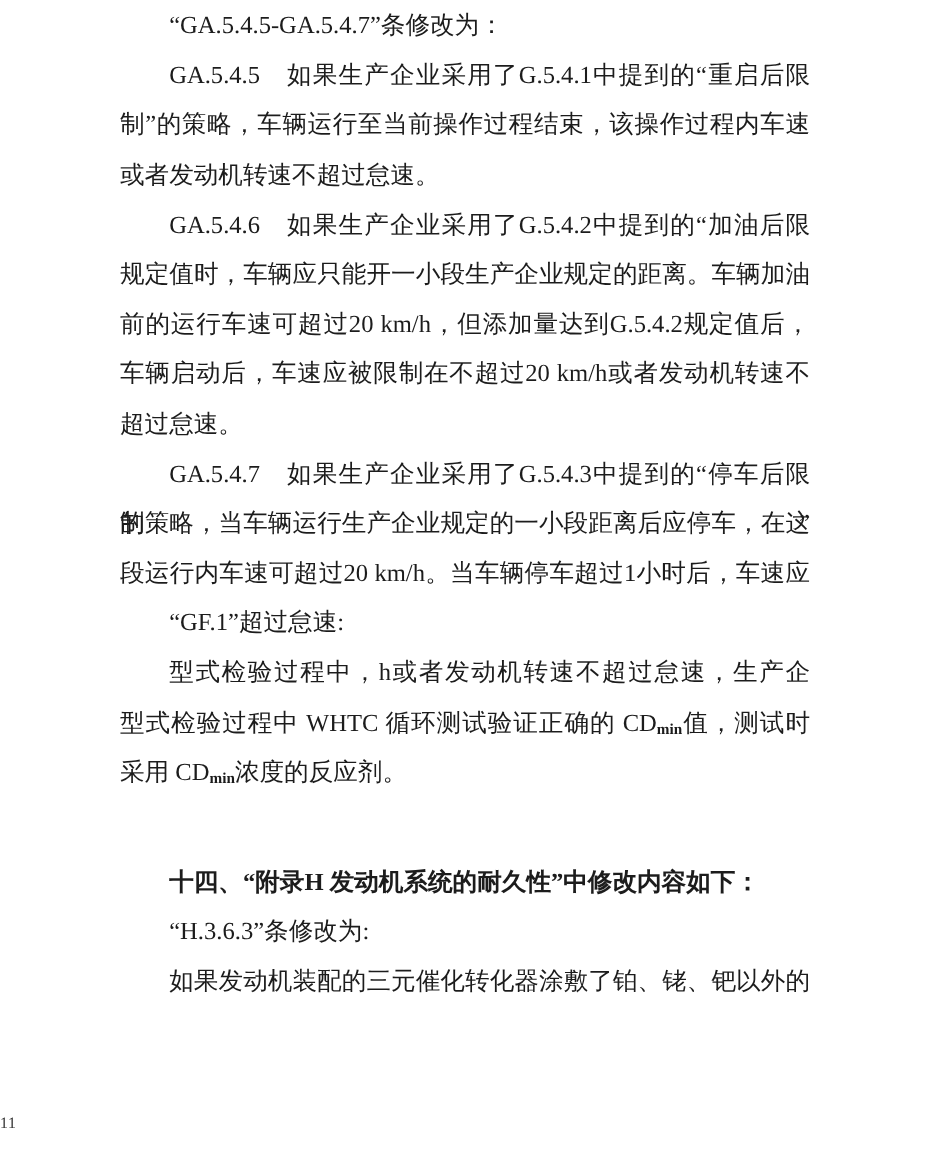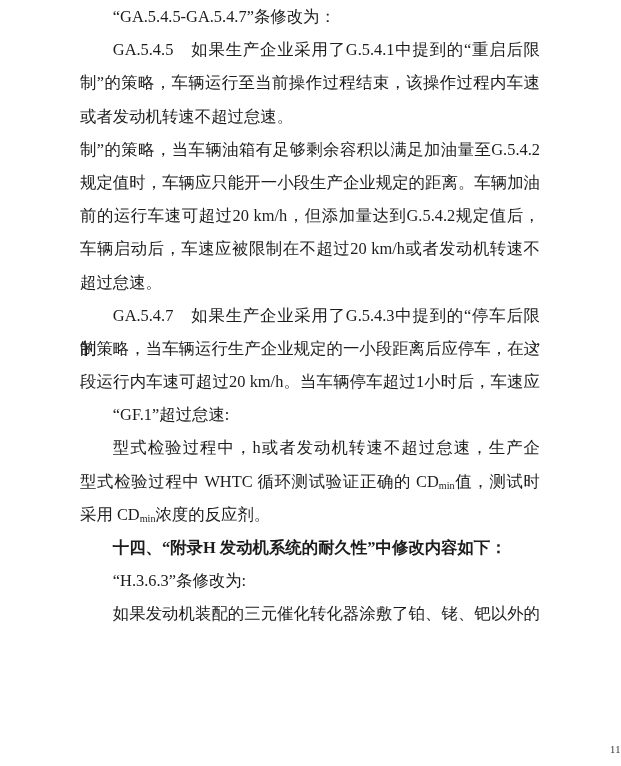--- a/index.html
+++ b/index.html
@@ -37,46 +37,48 @@
   }
   .line.just {
     text-align: justify;
     text-align-last: justify;
   }
   .line.indent {
     text-indent: 2em;
   }
   .line.bold {
     font-weight: bold;
+    margin-top: 40px;
   }
   .sub {
     font-size: 0.62em;
     vertical-align: -0.22em;
+    font-weight: bold;
   }
   .page-number {
     position: absolute;
     left: 0;
     right: 0;
     top: 744px;
-    text-align: right;
+    text-align: left;
     font-size: 10.5px;
     color: #333333;
     letter-spacing: 0.5px;
   }
 </style>
 </head>
 <body>
 
 <div class="page">
   <div class="textblock">
       <div class="line indent"><span>“GA.5.4.5-GA.5.4.7”条修改为：</span></div>
       <div class="line indent just"><span>GA.5.4.5　如果生产企业采用了G.5.4.1中提到的“重启后限</span></div>
       <div class="line just"><span>制”的策略，车辆运行至当前操作过程结束，该操作过程内车速</span></div>
       <div class="line"><span>或者发动机转速不超过怠速。</span></div>
-      <div class="line just"><span>制”的策略，当车辆油箱有足够剩余容积以满足加油量至G.5.4.2</span></div>
+      <div class="line indent just"><span>GA.5.4.6　如果生产企业采用了G.5.4.2中提到的“加油后限</span></div>
       <div class="line just"><span>规定值时，车辆应只能开一小段生产企业规定的距离。车辆加油</span></div>
       <div class="line just"><span>前的运行车速可超过20 km/h，但添加量达到G.5.4.2规定值后，</span></div>
       <div class="line just"><span>车辆启动后，车速应被限制在不超过20 km/h或者发动机转速不</span></div>
       <div class="line"><span>超过怠速。</span></div>
       <div class="line indent just"><span>GA.5.4.7　如果生产企业采用了G.5.4.3中提到的“停车后限制”</span></div>
       <div class="line just"><span>的策略，当车辆运行生产企业规定的一小段距离后应停车，在这</span></div>
       <div class="line just"><span>段运行内车速可超过20 km/h。当车辆停车超过1小时后，车速应</span></div>
       <div class="line indent"><span>“GF.1”超过怠速:</span></div>
       <div class="line indent just"><span>型式检验过程中，h或者发动机转速不超过怠速，生产企</span></div>
       <div class="line just"><span>型式检验过程中 WHTC 循环测试验证正确的 CD</span><span class="sub">min</span><span>值，测试时</span></div>

